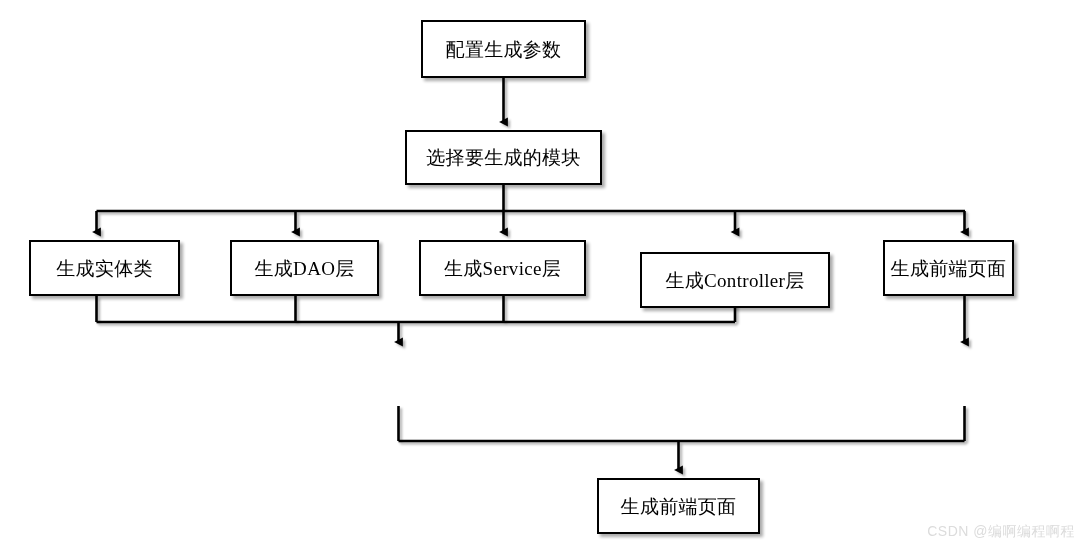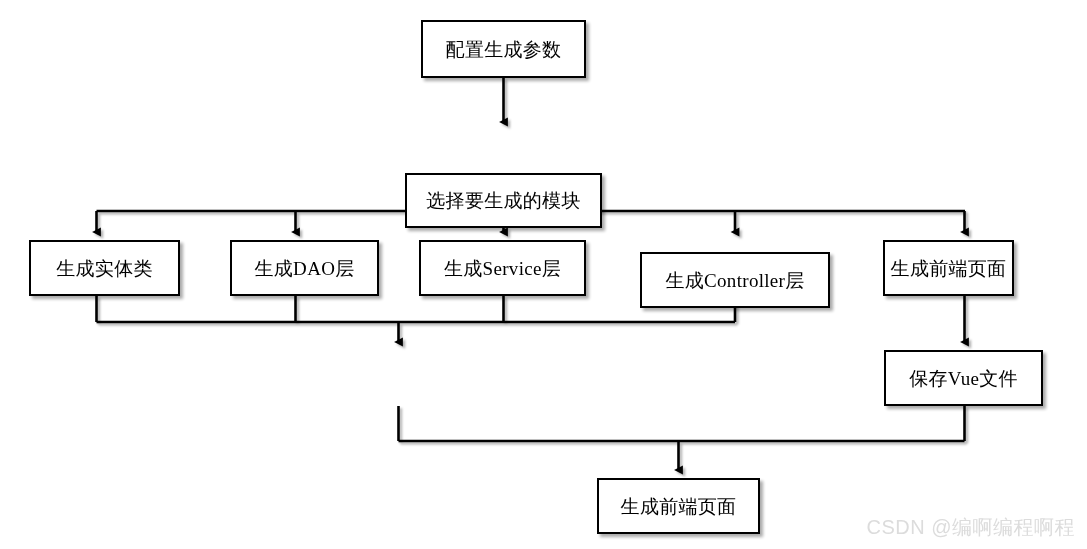--- a/index.html
+++ b/index.html
@@ -41,21 +41,21 @@
     color: #000000;
     line-height: 1;
     white-space: nowrap;
     letter-spacing: 0.3px;
   }
   .watermark {
     position: absolute;
     right: 12px;
     bottom: 8px;
     font-family: "Liberation Sans", "DejaVu Sans", sans-serif;
-    font-size: 20px;
+    font-size: 14px;
     color: #dcdcdc;
     white-space: nowrap;
     z-index: 5;
     letter-spacing: 0.5px;
   }
 </style>
 </head>
 <body>
 
 <div id="canvas">
@@ -99,21 +99,21 @@
       <path d="M 398.5 441 L 964.5 441"></path>
 
       <path d="M 678.5 441 L 678.5 470" marker-end="url(#arrow)"></path>
     </g>
   </svg>
 
   <div class="node-box" style="left:421px; top:20px; width:165px; height:58px;">
     <span class="node-label">配置生成参数</span>
   </div>
 
-  <div class="node-box" style="left:405px; top:130px; width:197px; height:55px;margin-top:43px;">
+  <div class="node-box" style="left:405px; top:130px; width:197px; height:55px;">
     <span class="node-label">选择要生成的模块</span>
   </div>
 
   <div class="node-box" style="left:21px; top:240px; width:151px; height:56px;margin-left:8px;">
     <span class="node-label">生成实体类</span>
   </div>
 
   <div class="node-box" style="left:230px; top:240px; width:149px; height:56px;">
     <span class="node-label">生成DAO层</span>
   </div>
@@ -124,23 +124,20 @@
 
   <div class="node-box" style="left:640px; top:252px; width:190px; height:56px;">
     <span class="node-label">生成Controller层</span>
   </div>
 
   <div class="node-box" style="left:883px; top:240px; width:131px; height:56px;">
     <span class="node-label">生成前端页面</span>
   </div>
 
 
-  <div class="node-box" style="left:884px; top:350px; width:159px; height:56px;">
-    <span class="node-label">保存Vue文件</span>
-  </div>
 
   <div class="node-box" style="left:597px; top:478px; width:163px; height:56px;">
     <span class="node-label">生成前端页面</span>
   </div>
 
   <div class="watermark">CSDN @编啊编程啊程</div>
 
 </div>
 
 </body></html>

